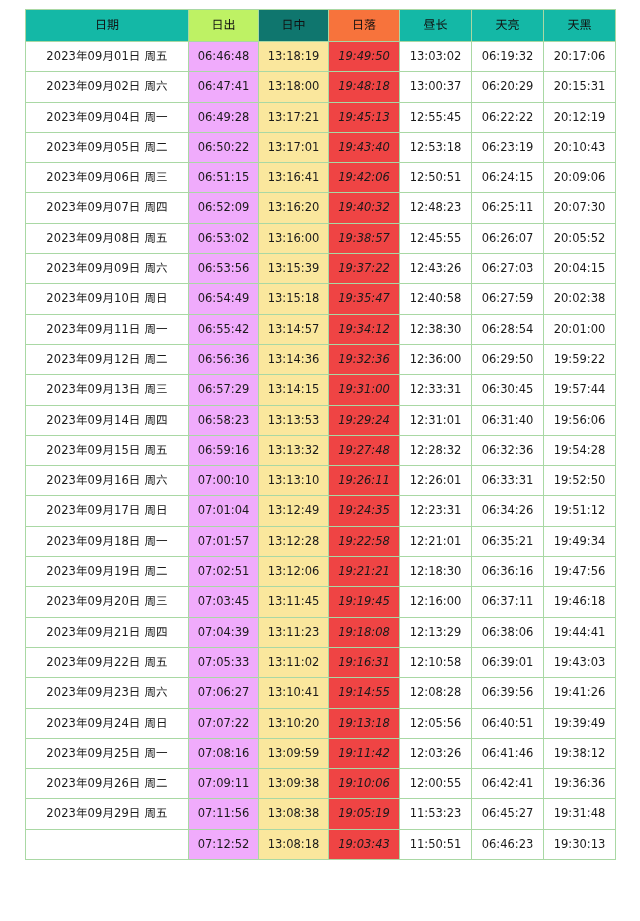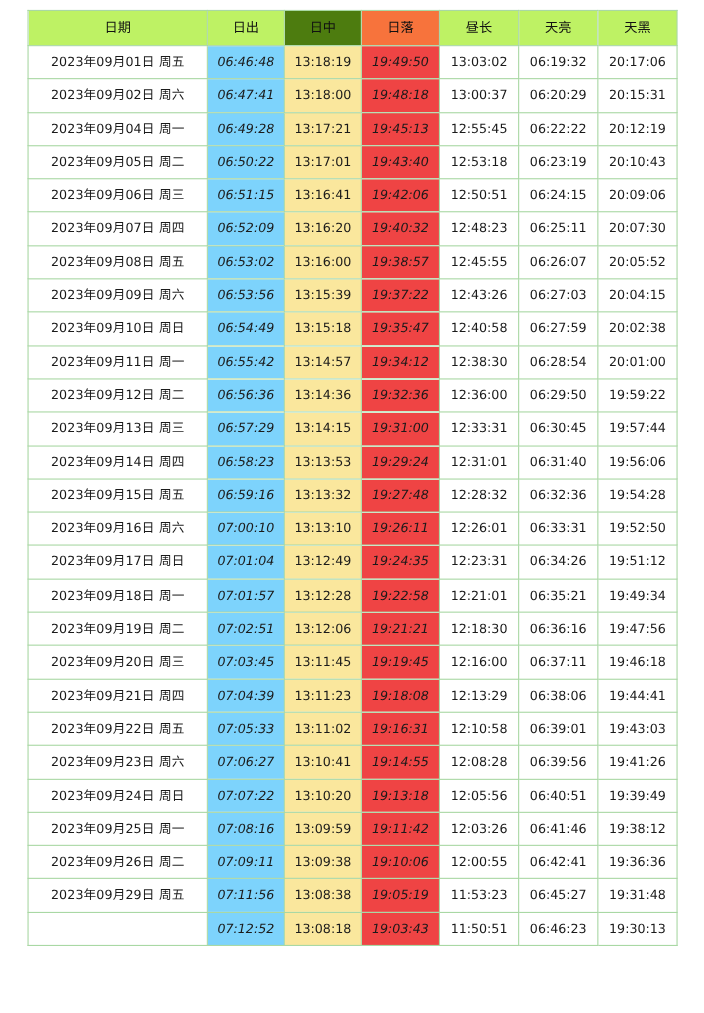--- a/index.html
+++ b/index.html
@@ -50,27 +50,27 @@
   
   col.c-date   { width: 163px; }
   col.c-rise   { width: 70px; }
   col.c-noon   { width: 70px; }
   col.c-set    { width: 71px; }
   col.c-len    { width: 72px; }
   col.c-dawn   { width: 72px; }
   col.c-dusk   { width: 72px; }
 
   
-  th.hd-plain { background: #bef264; }
+  th.hd-plain { background: #14b8a6; }
   th.hd-rise  { background: #bef264; }
-  th.hd-noon  { background: #4d7c0f; }
+  th.hd-noon  { background: #0f766e; }
   th.hd-set   { background: #f7733c; }
 
   
-  td.cl-rise { background: #7dd3fc; font-style: italic; }
+  td.cl-rise { background: #f0abfc; }
   td.cl-noon { background: #fae79d; }
   td.cl-set  { background: #ef4444; font-style: italic; }
   td.cl-plain { background: #ffffff; }
 
   td.date-cell {
     font-size: 11.5px;
     letter-spacing: 0.1px;
   }
   .wd { margin-left: 4px; }
 </style>

